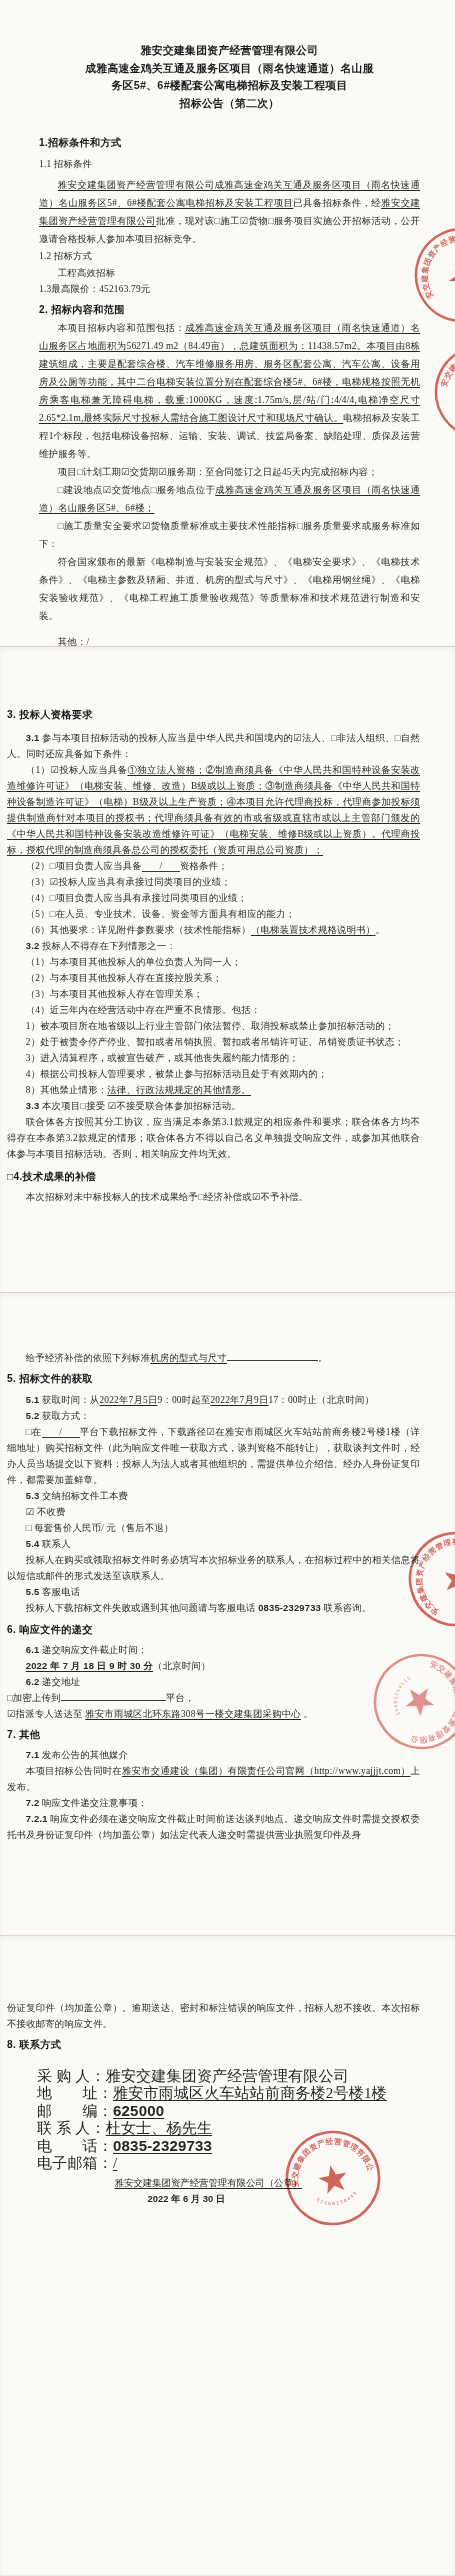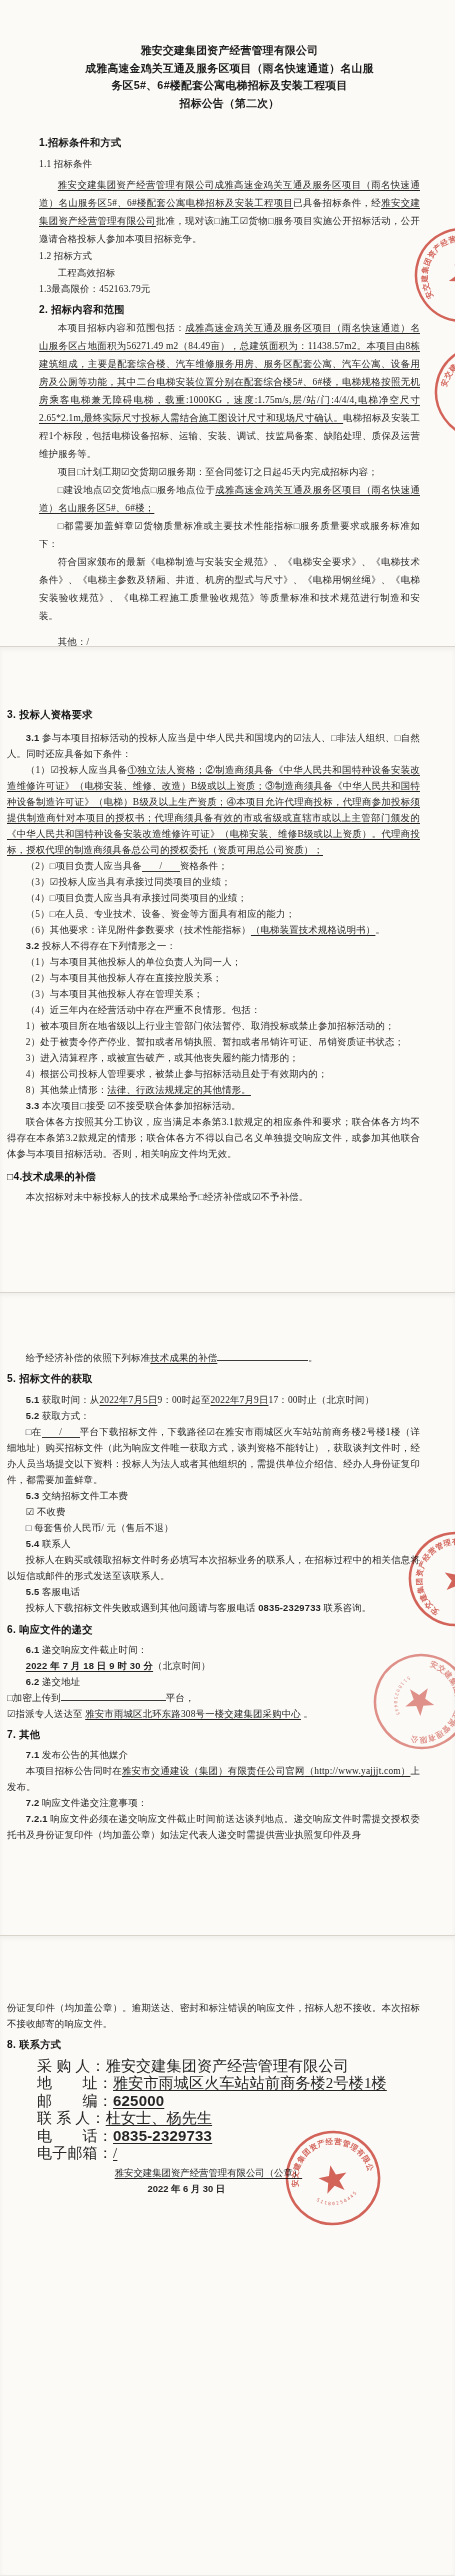--- a/index.html
+++ b/index.html
@@ -77,21 +77,21 @@
   #po{margin-top:9px;line-height:17px;}
   #h-sec3{margin-top:60px;}
   #p31{margin-top:8px;}
   #h-sec4{margin-top:6.8px;}
   #p4a{margin-top:5.7px;}
   #pb-comp{margin-top:57px;}
   #h-sec5{margin-top:4.6px;margin-bottom:6.8px;}
   #h-sec6{margin-top:5.7px;margin-bottom:4.6px;}
   #h-sec7{margin-top:5.7px;margin-bottom:4.6px;}
   #p721b{margin-top:64px;}
-  #h-sec8{margin-top:4.6px;margin-bottom:6px;}
+  #h-sec8{margin-top:4.6px;margin-bottom:16px;}
 
   .crow{font-size:15px;line-height:17px;letter-spacing:0.2px;}
   .sign{
     margin-top:3.4px;
     text-align:center;
     padding-right:10.2px;
     font-size:9.4px;
     line-height:16px;
   }
   .sign .date{padding-right:44px;}
@@ -128,21 +128,21 @@
     <p class="bp" id="t11">1.1 招标条件</p>
     <p class="bp ind" id="p11"><span class="u">雅安交建集团资产经营管理有限公司成雅高速金鸡关互通及服务区项目（雨名快速通道）名山服务区5#、6#楼配套公寓电梯招标及安装工程项目</span><span>已具备招标条件，经</span><span class="u">雅安交建集团资产经营管理有限公司</span><span>批准，现对该□施工☑货物□服务项目实施公开招标活动，公开邀请合格投标人参加本项目招标竞争。</span></p>
     <p class="bp" id="t12">1.2 招标方式</p>
     <p class="bp ind" id="v12">工程高效招标</p>
     <p class="bp" id="t13">1.3最高限价：452163.79元</p>
 
     <p class="h-main" id="h-sec2">2. 招标内容和范围</p>
     <p class="bp ind"><span>本项目招标内容和范围包括：</span><span class="u">成雅高速金鸡关互通及服务区项目（雨名快速通道）名山服务区占地面积为56271.49 m2（84.49亩），总建筑面积为：11438.57m2。本项目由8栋建筑组成，主要是配套综合楼、汽车维修服务用房、服务区配套公寓、汽车公寓、设备用房及公厕等功能，其中二台电梯安装位置分别在配套综合楼5#、6#楼，电梯规格按照无机房乘客电梯兼无障碍电梯，载重:1000KG，速度:1.75m/s,层/站/门:4/4/4,电梯净空尺寸2.65*2.1m,最终实际尺寸投标人需结合施工图设计尺寸和现场尺寸确认。</span><span>电梯招标及安装工程1个标段，包括电梯设备招标、运输、安装、调试、技监局备案、缺陷处理、质保及运营维护服务等。</span></p>
     <p class="bp ind">项目□计划工期☑交货期☑服务期：至合同签订之日起45天内完成招标内容；</p>
     <p class="bp ind"><span>□建设地点☑交货地点□服务地点位于</span><span class="u">成雅高速金鸡关互通及服务区项目（雨名快速通道）名山服务区5#、6#楼；</span></p>
-    <p class="bp ind">□都需要加盖鲜章☑货物质量标准或主要技术性能指标□服务质量要求或服务标准如下：</p>
+    <p class="bp ind">□施工质量安全要求☑货物质量标准或主要技术性能指标□服务质量要求或服务标准如下：</p>
     <p class="bp ind">符合国家颁布的最新《电梯制造与安装安全规范》、《电梯安全要求》、《电梯技术条件》、《电梯主参数及轿厢、井道、机房的型式与尺寸》、《电梯用钢丝绳》、《电梯安装验收规范》、《电梯工程施工质量验收规范》等质量标准和技术规范进行制造和安装。</p>
     <p class="bp ind" id="po">其他：/</p>
 
     <div class="stamp" id="stampA">
         <svg viewBox="0 0 200 200" xmlns="http://www.w3.org/2000/svg">
           <defs>
             <path id="arcT0" d="M 28 104 A 72 72 0 1 1 172 104" fill="none"></path>
             <path id="arcB0" d="M 42 114 A 62 62 0 0 0 158 114" fill="none"></path>
           </defs>
           <circle cx="100" cy="100" r="92" fill="none" stroke="#cc3a2f" stroke-width="5"></circle>
@@ -185,21 +185,21 @@
     <p class="bp ind">4）根据公司投标人管理要求，被禁止参与招标活动且处于有效期内的；</p>
     <p class="bp ind"><span>8）其他禁止情形：</span><span class="u">法律、行政法规规定的其他情形。</span></p>
     <p class="bp ind"><span class="sn">3.3</span> <span>本次项目□接受 ☑不接受联合体参加招标活动。</span></p>
     <p class="bp ind">联合体各方按照其分工协议，应当满足本条第3.1款规定的相应条件和要求；联合体各方均不得存在本条第3.2款规定的情形；联合体各方不得以自己名义单独提交响应文件，或参加其他联合体参与本项目招标活动。否则，相关响应文件均无效。</p>
 
     <p class="h-main" id="h-sec4">□4.技术成果的补偿</p>
     <p class="bp ind" id="p4a">本次招标对未中标投标人的技术成果给予□经济补偿或☑不予补偿。</p>
   </section>
 
   <section class="page" id="p3">
-    <p class="bp ind" id="pb-comp"><span>给予经济补偿的依照下列标准</span><span class="u">技术成果的补偿</span><span class="bl-lg"></span><span>。</span></p>
+    <p class="bp ind" id="pb-comp"><span>给予经济补偿的依照下列标准</span><span class="u">机房的型式与尺寸</span><span class="bl-lg"></span><span>。</span></p>
 
     <p class="h-main" id="h-sec5">5. 招标文件的获取</p>
     <p class="bp ind"><span class="sn">5.1</span> <span>获取时间：从</span><span class="u">2022年7月5日</span><span>9：00时起至</span><span class="u">2022年7月9日</span><span>17：00时止（北京时间）</span></p>
     <p class="bp ind"><span class="sn">5.2</span> <span>获取方式：</span></p>
     <p class="bp ind"><span>□在</span><span class="blank">/</span><span>平台下载招标文件，下载路径☑在雅安市雨城区火车站站前商务楼2号楼1楼（详细地址）购买招标文件（此为响应文件唯一获取方式，谈判资格不能转让），获取谈判文件时，经办人员当场提交以下资料：投标人为法人或者其他组织的，需提供单位介绍信、经办人身份证复印件，都需要加盖鲜章。</span></p>
     <p class="bp ind"><span class="sn">5.3</span> <span>交纳招标文件工本费</span></p>
     <p class="bp ind">☑ 不收费</p>
     <p class="bp ind">□ 每套售价人民币/ 元（售后不退）</p>
     <p class="bp ind"><span class="sn">5.4</span> <span>联系人</span></p>
     <p class="bp ind">投标人在购买或领取招标文件时务必填写本次招标业务的联系人，在招标过程中的相关信息将以短信或邮件的形式发送至该联系人。</p>

